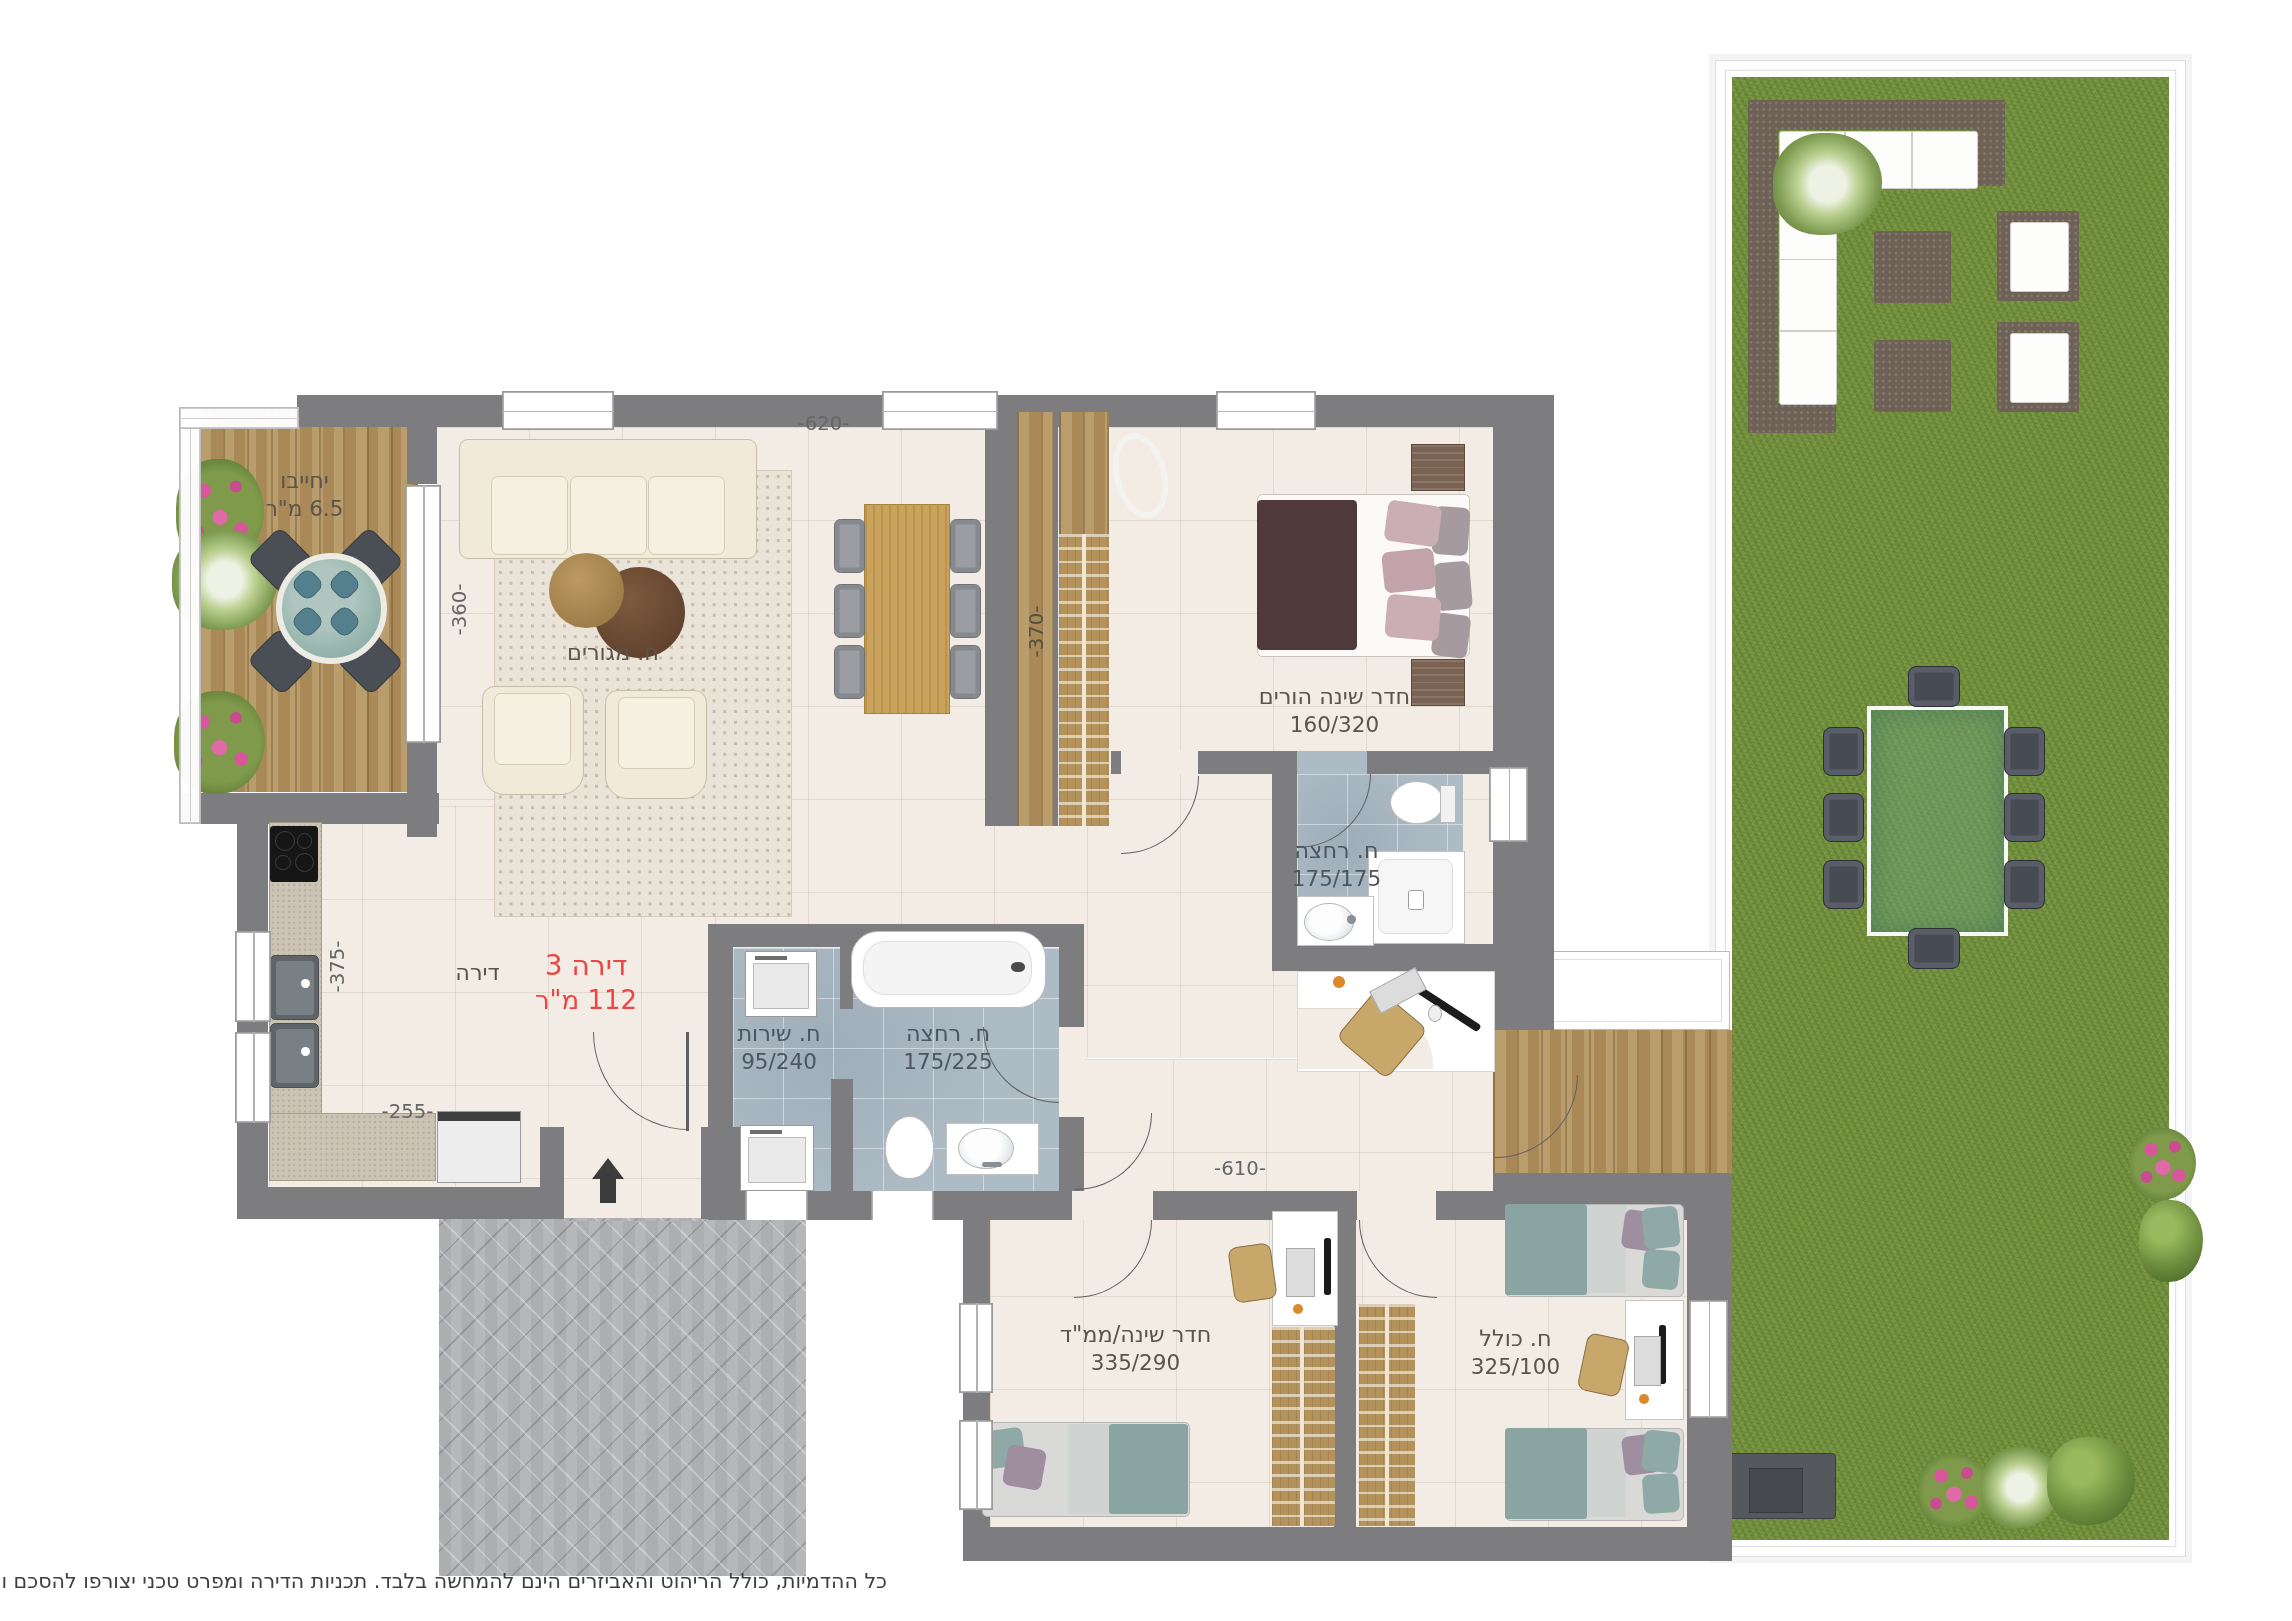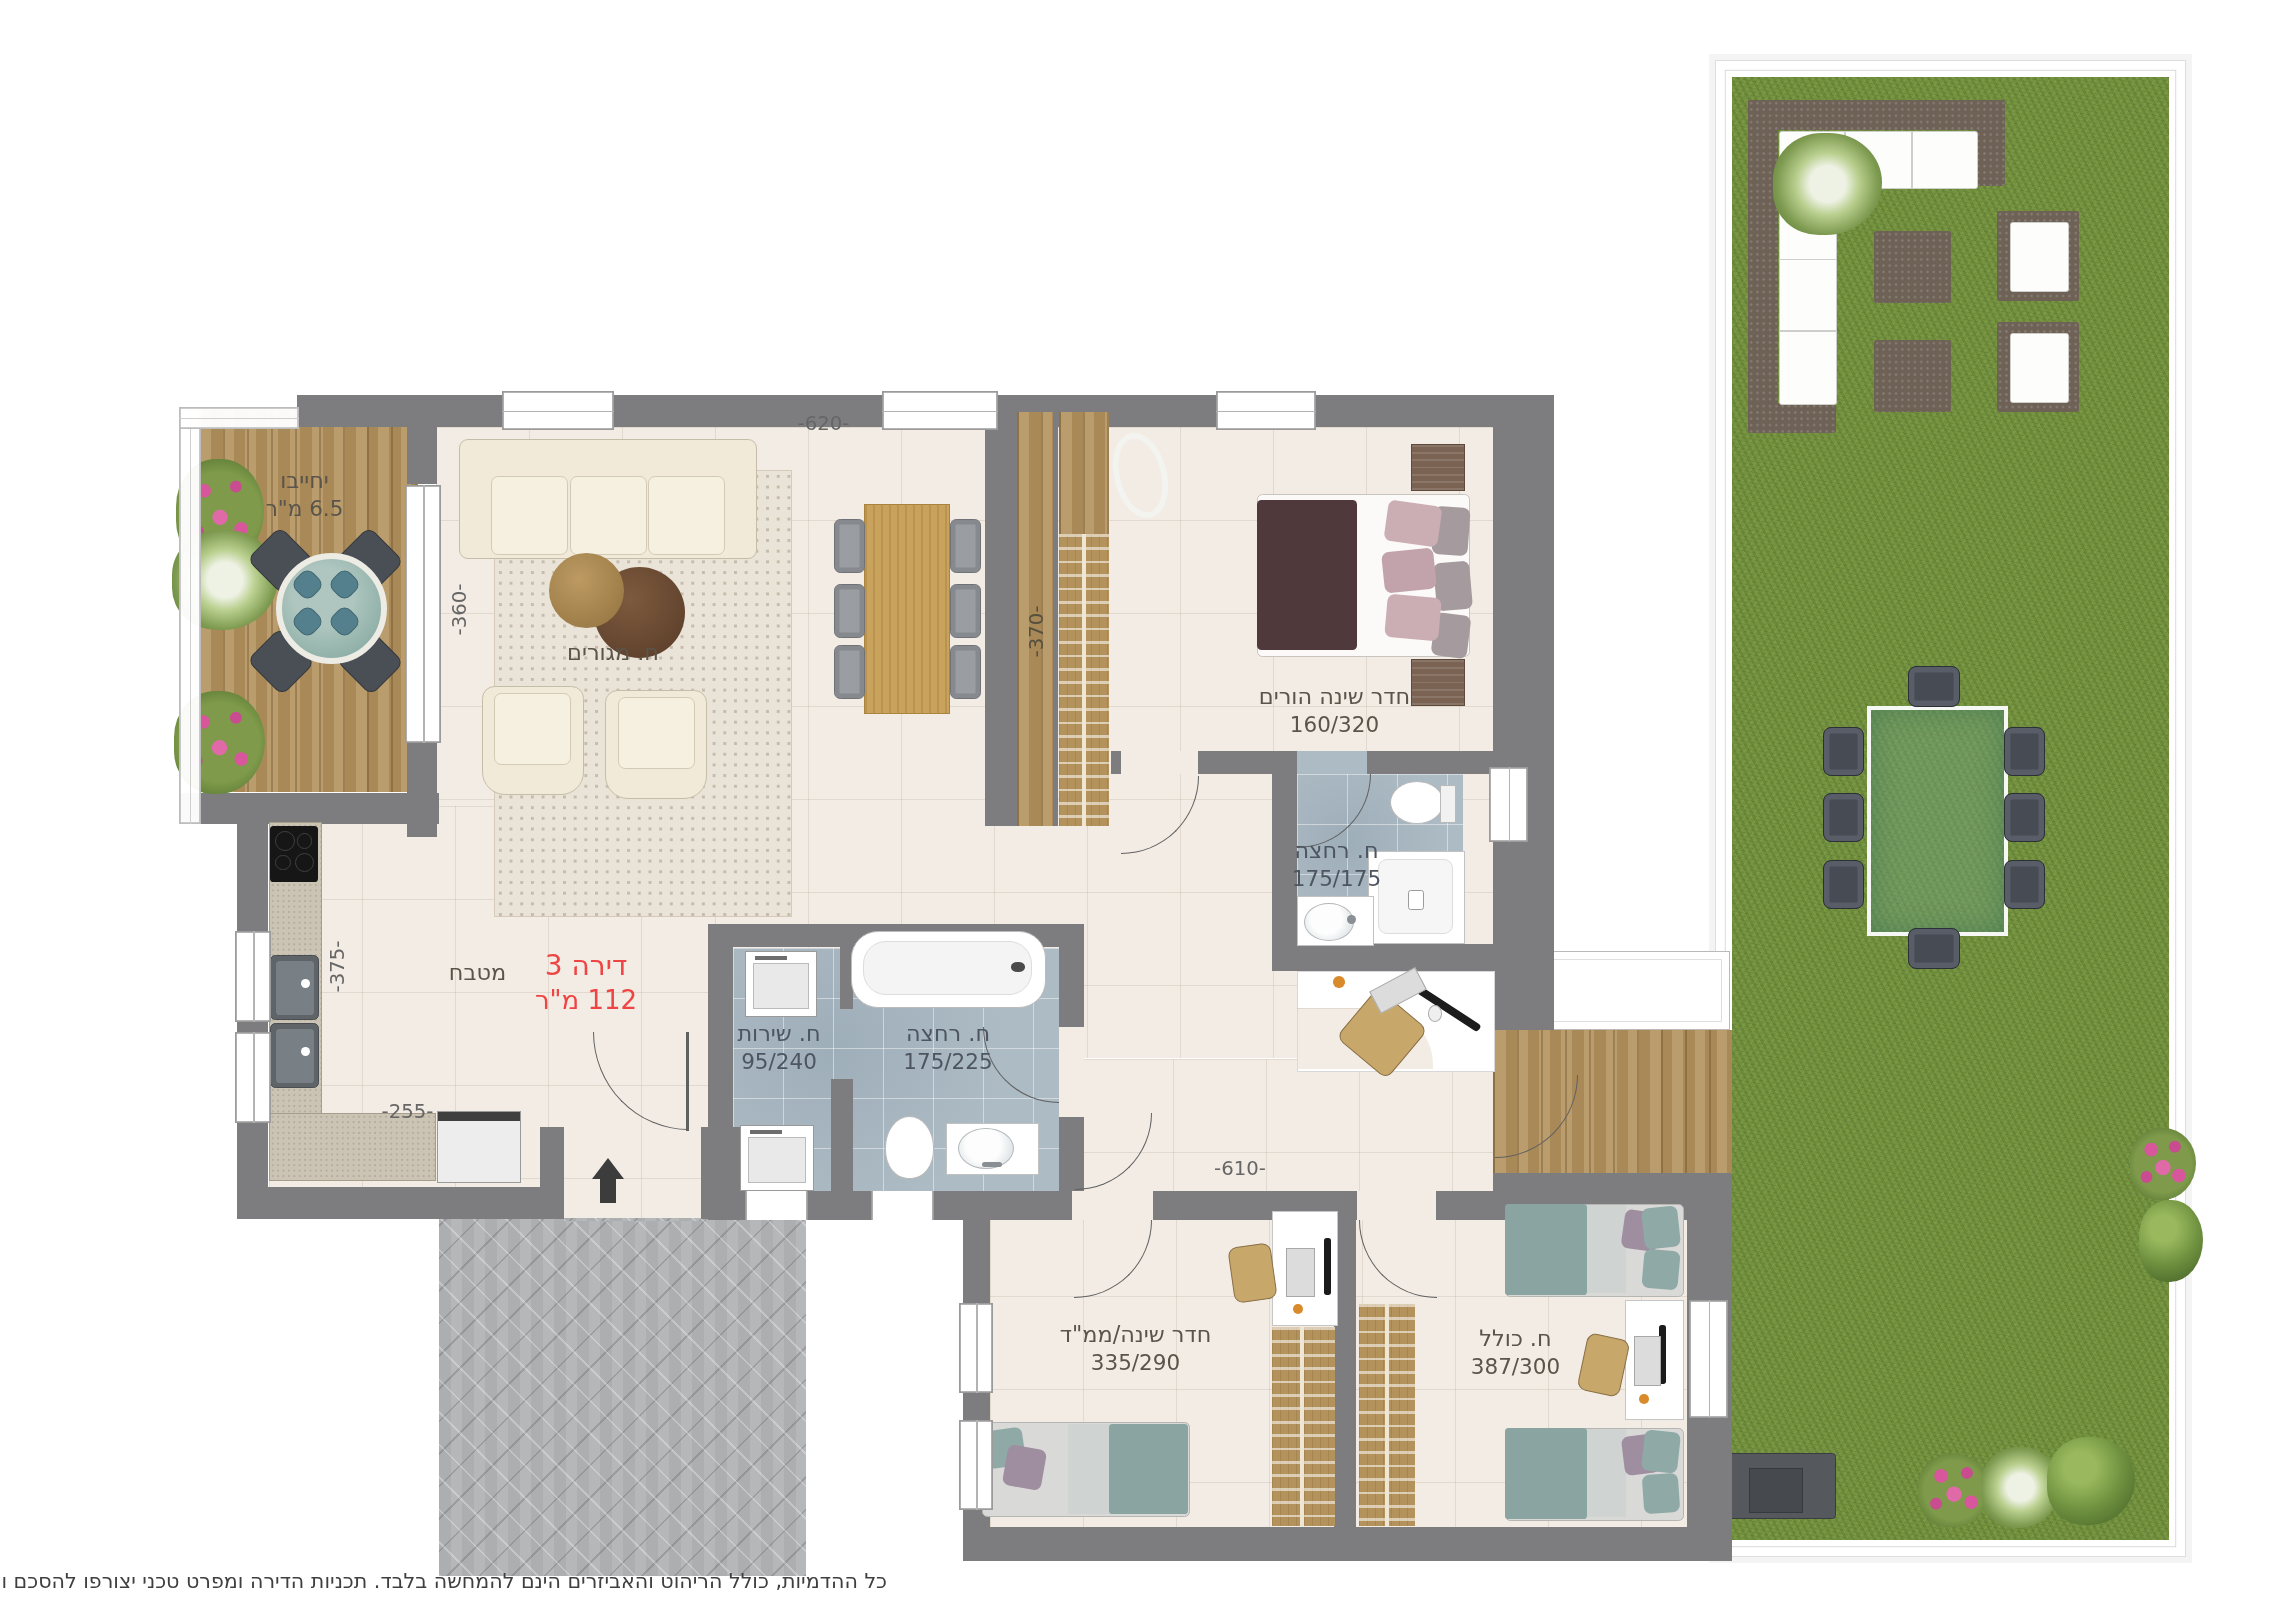--- a/index.html
+++ b/index.html
@@ -346,21 +346,21 @@
   <div style="position:absolute;left:600px;top:1178px;width:16px;height:25px;background:#3c3c3c;"></div>
 
   <div class="lbl" style="left:233px;top:466px;width:143px;">
     <div>יחייבו</div>
     <div class="l2">6.5 מ"ר</div>
   </div>
   <div class="lbl" style="left:546px;top:638px;width:134px;">
     <div>ח. מגורים</div>
   </div>
   <div class="lbl" style="left:428px;top:958px;width:99px;">
-    <div>מטבח</div>
+    <div>דירה</div>
   </div>
   <div class="lbl" style="left:510px;top:948px;width:152px;font-size:28px;color:#ef4444;">
     <div>דירה 3</div>
     <div style="font-size:26px;">112 מ"ר</div>
   </div>
   <div class="lbl" style="left:1254px;top:682px;width:161px;">
     <div>חדר שינה הורים</div>
     <div class="l2">160/320</div>
   </div>
   <div class="lbl" style="left:1281px;top:836px;width:111px;color:#4d5660;">
@@ -374,21 +374,21 @@
   <div class="lbl" style="left:887px;top:1019px;width:122px;color:#4d5660;">
     <div>ח. רחצה</div>
     <div class="l2">175/225</div>
   </div>
   <div class="lbl" style="left:1046px;top:1320px;width:179px;">
     <div>חדר שינה/ממ"ד</div>
     <div class="l2">335/290</div>
   </div>
   <div class="lbl" style="left:1453px;top:1324px;width:125px;">
     <div>ח. כולל</div>
-    <div class="l2">387/300</div>
+    <div class="l2">325/100</div>
   </div>
 
   <div class="dim" style="left:770px;top:412px;width:107px;">-620-</div>
   <div class="dim v" style="left:414px;top:598px;width:90px;">-360-</div>
   <div class="dim v" style="left:991px;top:620px;width:90px;color:#55503f;">-370-</div>
   <div class="dim v" style="left:292px;top:955px;width:90px;">-375-</div>
   <div class="dim" style="left:358px;top:1100px;width:99px;">-255-</div>
   <div class="dim" style="left:1188px;top:1157px;width:104px;">-610-</div>
 
   <div class="disc" style="left:25px;top:1569px;width:862px;">כל ההדמיות, כולל הריהוט והאביזרים הינם להמחשה בלבד. תכניות הדירה ומפרט טכני יצורפו להסכם והם בלבד יחייבו את החברה.</div>

